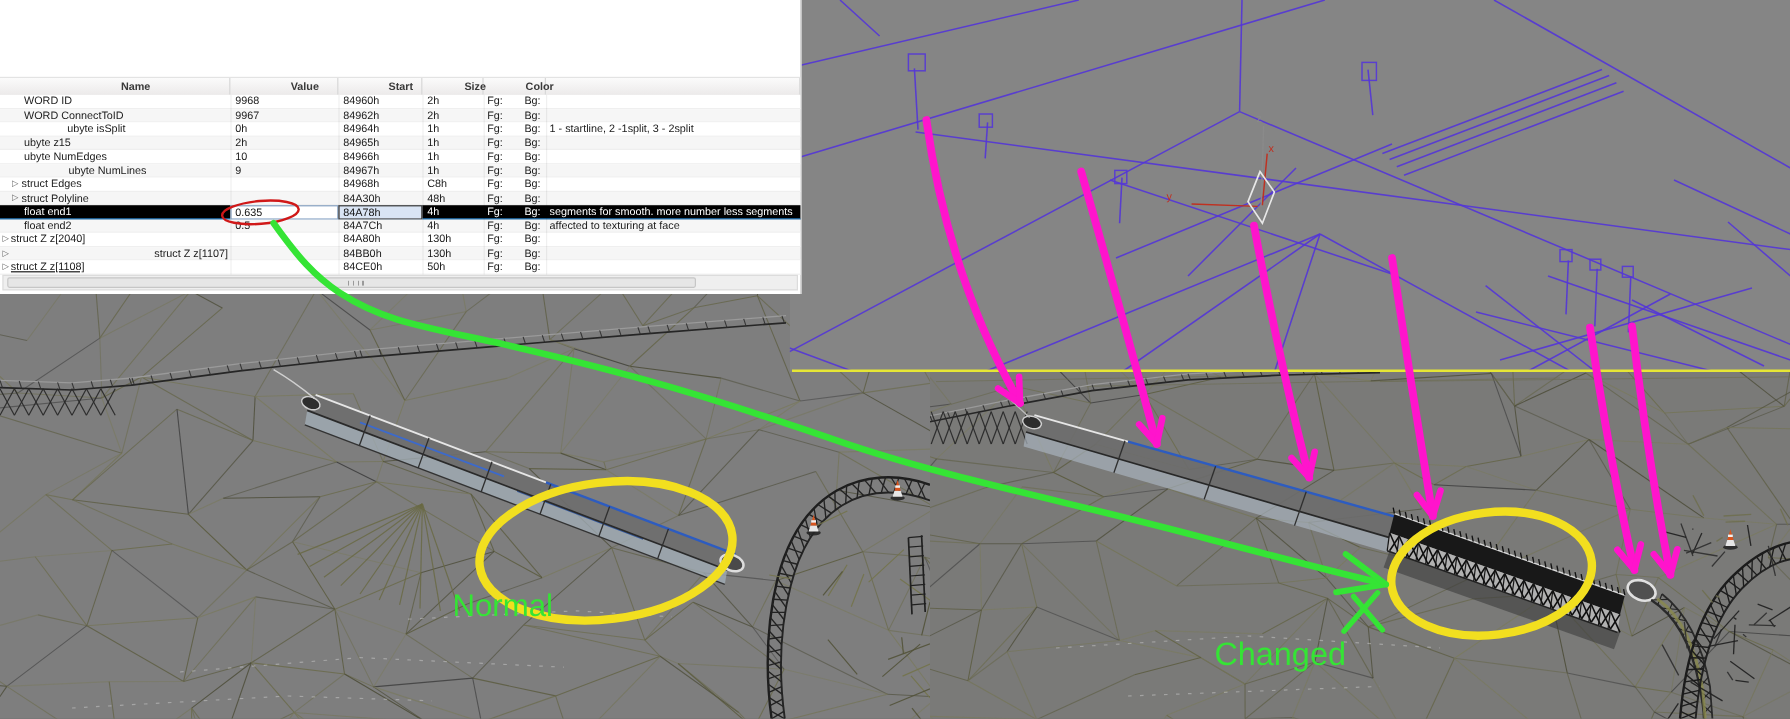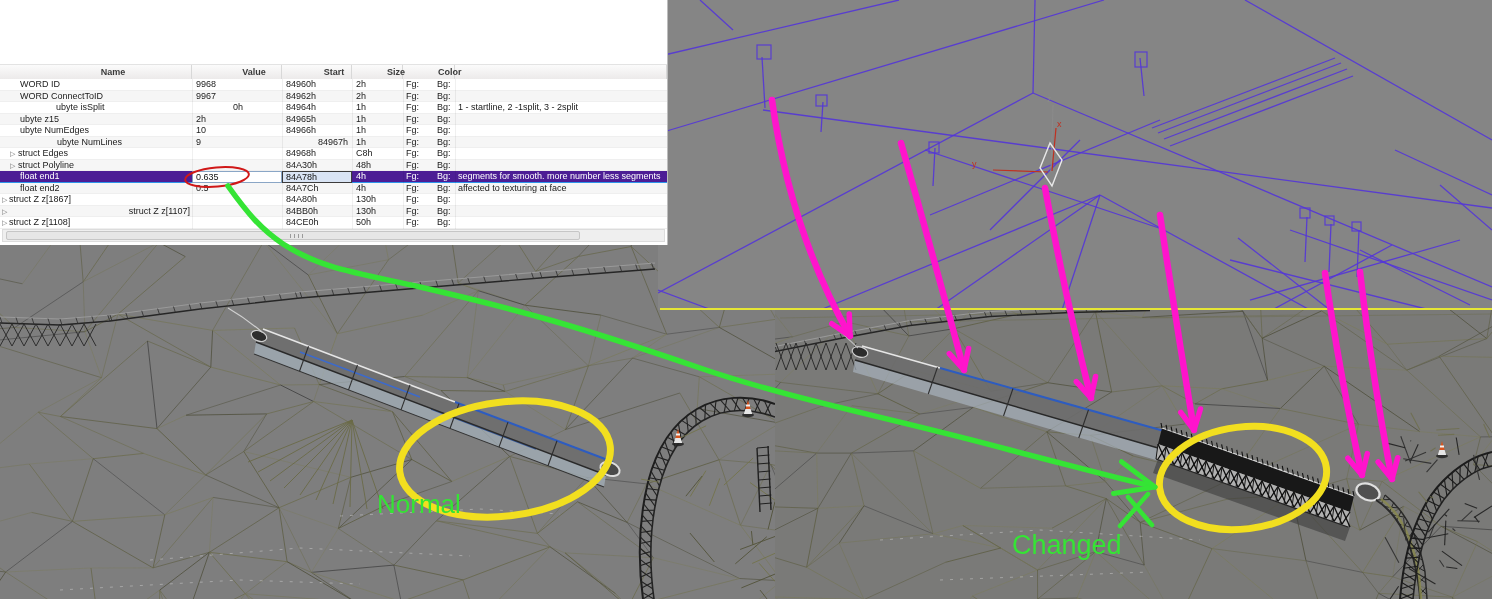--- a/index.html
+++ b/index.html
@@ -9,21 +9,21 @@
   #overlay{pointer-events:none;}
   #table-panel{position:absolute;left:0;top:0;width:667px;height:245px;background:#ffffff;
                border-right:1px solid #bdbdbd;font-size:9px;color:#1a1a1a;}
   #table-header{position:absolute;left:0;top:64px;width:667px;height:14px;
                 background:linear-gradient(#fbfbfb,#eceaea);border-bottom:1px solid #cfcfcf;border-top:1px solid #e3e3e3;}
   .hcell{position:absolute;top:0;height:14px;line-height:14px;text-align:center;font-weight:bold;color:#3a3a3a;
          border-right:1px solid #d8d8d8;box-sizing:border-box;padding-left:35px;}
   #table-rows{position:absolute;left:0;top:79px;width:667px;}
   .trow{position:relative;width:667px;height:11.5px;line-height:11.5px;border-bottom:1px solid #efefef;box-sizing:border-box;white-space:nowrap;}
   .trow.even{background:#ffffff;} .trow.odd{background:#f6f6f6;}
-  .trow.selected{background:#4c1d95;color:#ffffff;border-bottom:1px solid #2e95ea;}
+  .trow.selected{background:#000000;color:#ffffff;border-bottom:1px solid #2e95ea;}
   .cell{position:absolute;top:0;height:11.5px;line-height:11.5px;overflow:hidden;}
   .arrow{position:absolute;top:0;height:11.5px;line-height:11px;font-size:7px;color:#666;}
   .vline{position:absolute;top:0;width:1px;background:rgba(0,0,0,0.06);}
   .valuebox{background:#ffffff;color:#111;border:1px solid #8aa6c6;box-sizing:border-box;padding-left:3px;}
   .startbox{background:#d9e4f4;color:#111;border:1px solid #3c3c3c;box-sizing:border-box;padding-left:3px;}
   #hscrollbar{position:absolute;left:2px;top:229px;width:663px;height:13px;background:#efefef;
               border:1px solid #dcdcdc;box-sizing:border-box;}
   #sb-thumb{position:absolute;left:3px;top:1px;width:574px;height:9px;background:#e6e6e6;
             border:1px solid #c6c6c6;border-radius:2px;box-sizing:border-box;}
   #sb-grip{position:absolute;left:283px;top:2px;width:14px;height:4px;
@@ -1150,21 +1150,21 @@
           <div class="cell" style="left: 20px; width: 170px;">WORD ConnectToID</div>
           <div class="cell" style="left: 196px; width: 84px;">9967</div>
           <div class="cell" style="left: 286px; width: 64px;">84962h</div>
           <div class="cell" style="left: 356px; width: 45px;">2h</div>
           <div class="cell" style="left: 406px; width: 28px;">Fg:</div>
           <div class="cell" style="left: 437px; width: 16px;">Bg:</div>
           <div class="cell" style="left: 458px; width: 207px;"></div>
         </div>
         <div class="trow even">
           <div class="cell" style="left: 20px; width: 170px; padding-left: 36px;">ubyte isSplit</div>
-          <div class="cell" style="left: 196px; width: 84px; text-align: center;">0h</div>
+          <div class="cell" style="left: 196px; width: 84px;">0h</div>
           <div class="cell" style="left: 286px; width: 64px;">84964h</div>
           <div class="cell" style="left: 356px; width: 45px;">1h</div>
           <div class="cell" style="left: 406px; width: 28px;">Fg:</div>
           <div class="cell" style="left: 437px; width: 16px;">Bg:</div>
           <div class="cell" style="left: 458px; width: 207px;">1 - startline, 2 -1split, 3 - 2split</div>
         </div>
         <div class="trow odd">
           <div class="cell" style="left: 20px; width: 170px;">ubyte z15</div>
           <div class="cell" style="left: 196px; width: 84px;">2h</div>
           <div class="cell" style="left: 286px; width: 64px;">84965h</div>
@@ -1178,21 +1178,21 @@
           <div class="cell" style="left: 196px; width: 84px;">10</div>
           <div class="cell" style="left: 286px; width: 64px;">84966h</div>
           <div class="cell" style="left: 356px; width: 45px;">1h</div>
           <div class="cell" style="left: 406px; width: 28px;">Fg:</div>
           <div class="cell" style="left: 437px; width: 16px;">Bg:</div>
           <div class="cell" style="left: 458px; width: 207px;"></div>
         </div>
         <div class="trow odd">
           <div class="cell" style="left: 20px; width: 170px; margin-left: 37px;">ubyte NumLines</div>
           <div class="cell" style="left: 196px; width: 84px;">9</div>
-          <div class="cell" style="left: 286px; width: 64px; margin-left: 32px;">84967h</div>
+          <div class="cell" style="left: 286px; width: 64px;">84967h</div>
           <div class="cell" style="left: 356px; width: 45px;">1h</div>
           <div class="cell" style="left: 406px; width: 28px;">Fg:</div>
           <div class="cell" style="left: 437px; width: 16px;">Bg:</div>
           <div class="cell" style="left: 458px; width: 207px;"></div>
         </div>
         <div class="trow even">
           <div class="arrow" style="left: 10px;">▷</div>
           <div class="cell" style="left: 18px; width: 172px;">struct Edges</div>
           <div class="cell" style="left: 196px; width: 84px;"></div>
           <div class="cell" style="left: 286px; width: 64px;">84968h</div>
@@ -1224,41 +1224,41 @@
           <div class="cell" style="left: 20px; width: 170px;">float end2</div>
           <div class="cell" style="left: 196px; width: 84px;">0.5</div>
           <div class="cell" style="left: 286px; width: 64px;">84A7Ch</div>
           <div class="cell" style="left: 356px; width: 45px;">4h</div>
           <div class="cell" style="left: 406px; width: 28px;">Fg:</div>
           <div class="cell" style="left: 437px; width: 16px;">Bg:</div>
           <div class="cell" style="left: 458px; width: 207px;">affected to texturing at face</div>
         </div>
         <div class="trow even">
           <div class="arrow" style="left: 2px;">▷</div>
-          <div class="cell" style="left: 9px; width: 181px;">struct Z z[1867]</div>
+          <div class="cell" style="left: 9px; width: 181px;">struct Z z[2040]</div>
           <div class="cell" style="left: 196px; width: 84px;"></div>
           <div class="cell" style="left: 286px; width: 64px;">84A80h</div>
           <div class="cell" style="left: 356px; width: 45px;">130h</div>
           <div class="cell" style="left: 406px; width: 28px;">Fg:</div>
           <div class="cell" style="left: 437px; width: 16px;">Bg:</div>
           <div class="cell" style="left: 458px; width: 207px;"></div>
         </div>
         <div class="trow odd">
           <div class="arrow" style="left: 2px;">▷</div>
           <div class="cell" style="left: 9px; width: 181px; text-align: right;">struct Z z[1107]</div>
           <div class="cell" style="left: 196px; width: 84px;"></div>
           <div class="cell" style="left: 286px; width: 64px;">84BB0h</div>
           <div class="cell" style="left: 356px; width: 45px;">130h</div>
           <div class="cell" style="left: 406px; width: 28px;">Fg:</div>
           <div class="cell" style="left: 437px; width: 16px;">Bg:</div>
           <div class="cell" style="left: 458px; width: 207px;"></div>
         </div>
         <div class="trow even">
           <div class="arrow" style="left: 2px;">▷</div>
-          <div class="cell" style="left: 9px; width: 181px;">struct Z z[1108]</div>
+          <div class="cell" style="left: 9px; width: 181px; text-decoration: underline;">struct Z z[1108]</div>
           <div class="cell" style="left: 196px; width: 84px;"></div>
           <div class="cell" style="left: 286px; width: 64px;">84CE0h</div>
           <div class="cell" style="left: 356px; width: 45px;">50h</div>
           <div class="cell" style="left: 406px; width: 28px;">Fg:</div>
           <div class="cell" style="left: 437px; width: 16px;">Bg:</div>
           <div class="cell" style="left: 458px; width: 207px;"></div>
         </div>
         <div class="vline" style="left: 192px; height: 149.5px;"></div>
         <div class="vline" style="left: 282px; height: 149.5px;"></div>
         <div class="vline" style="left: 352px; height: 149.5px;"></div>

